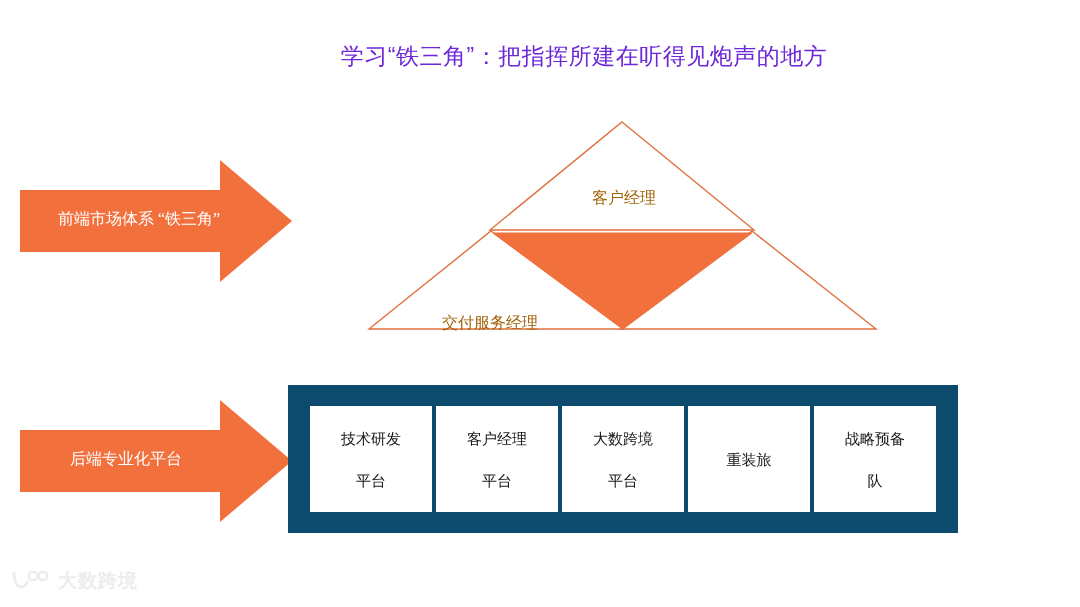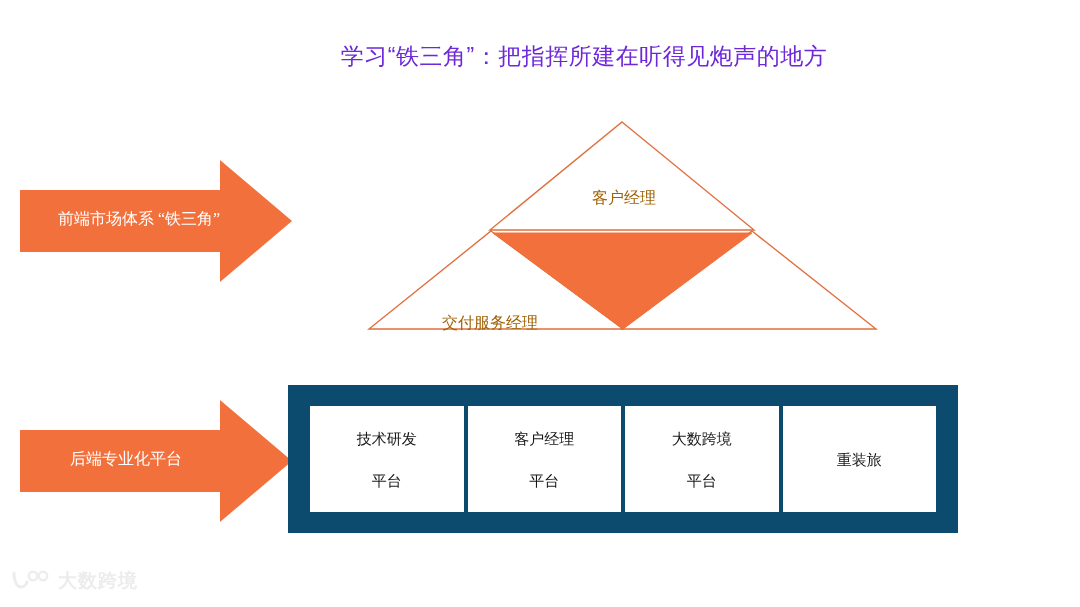--- a/index.html
+++ b/index.html
@@ -235,20 +235,26 @@
         <span>平台</span>
       </span>
     </div>
 
     <div class="platform-box">
       <span>
         <span>重装旅</span>
       </span>
     </div>
 
+    <div class="platform-box">
+      <span>
+        <span>战略预备</span><br>
+        <span>队</span>
+      </span>
+    </div>
 
   </div>
 
   <div id="watermark">
     <svg width="40" height="24" viewBox="0 0 40 24">
       <path d="M4 4 C4 4 4 18 11 18 C16 18 17 13 17 13" fill="none" stroke="#ececec" stroke-width="3" stroke-linecap="round"></path>
       <circle cx="23" cy="7" r="4.2" fill="none" stroke="#ececec" stroke-width="2.6"></circle>
       <circle cx="33" cy="7" r="4.2" fill="none" stroke="#ececec" stroke-width="2.6"></circle>
     </svg>
     <div id="watermark-text">大数跨境</div>

